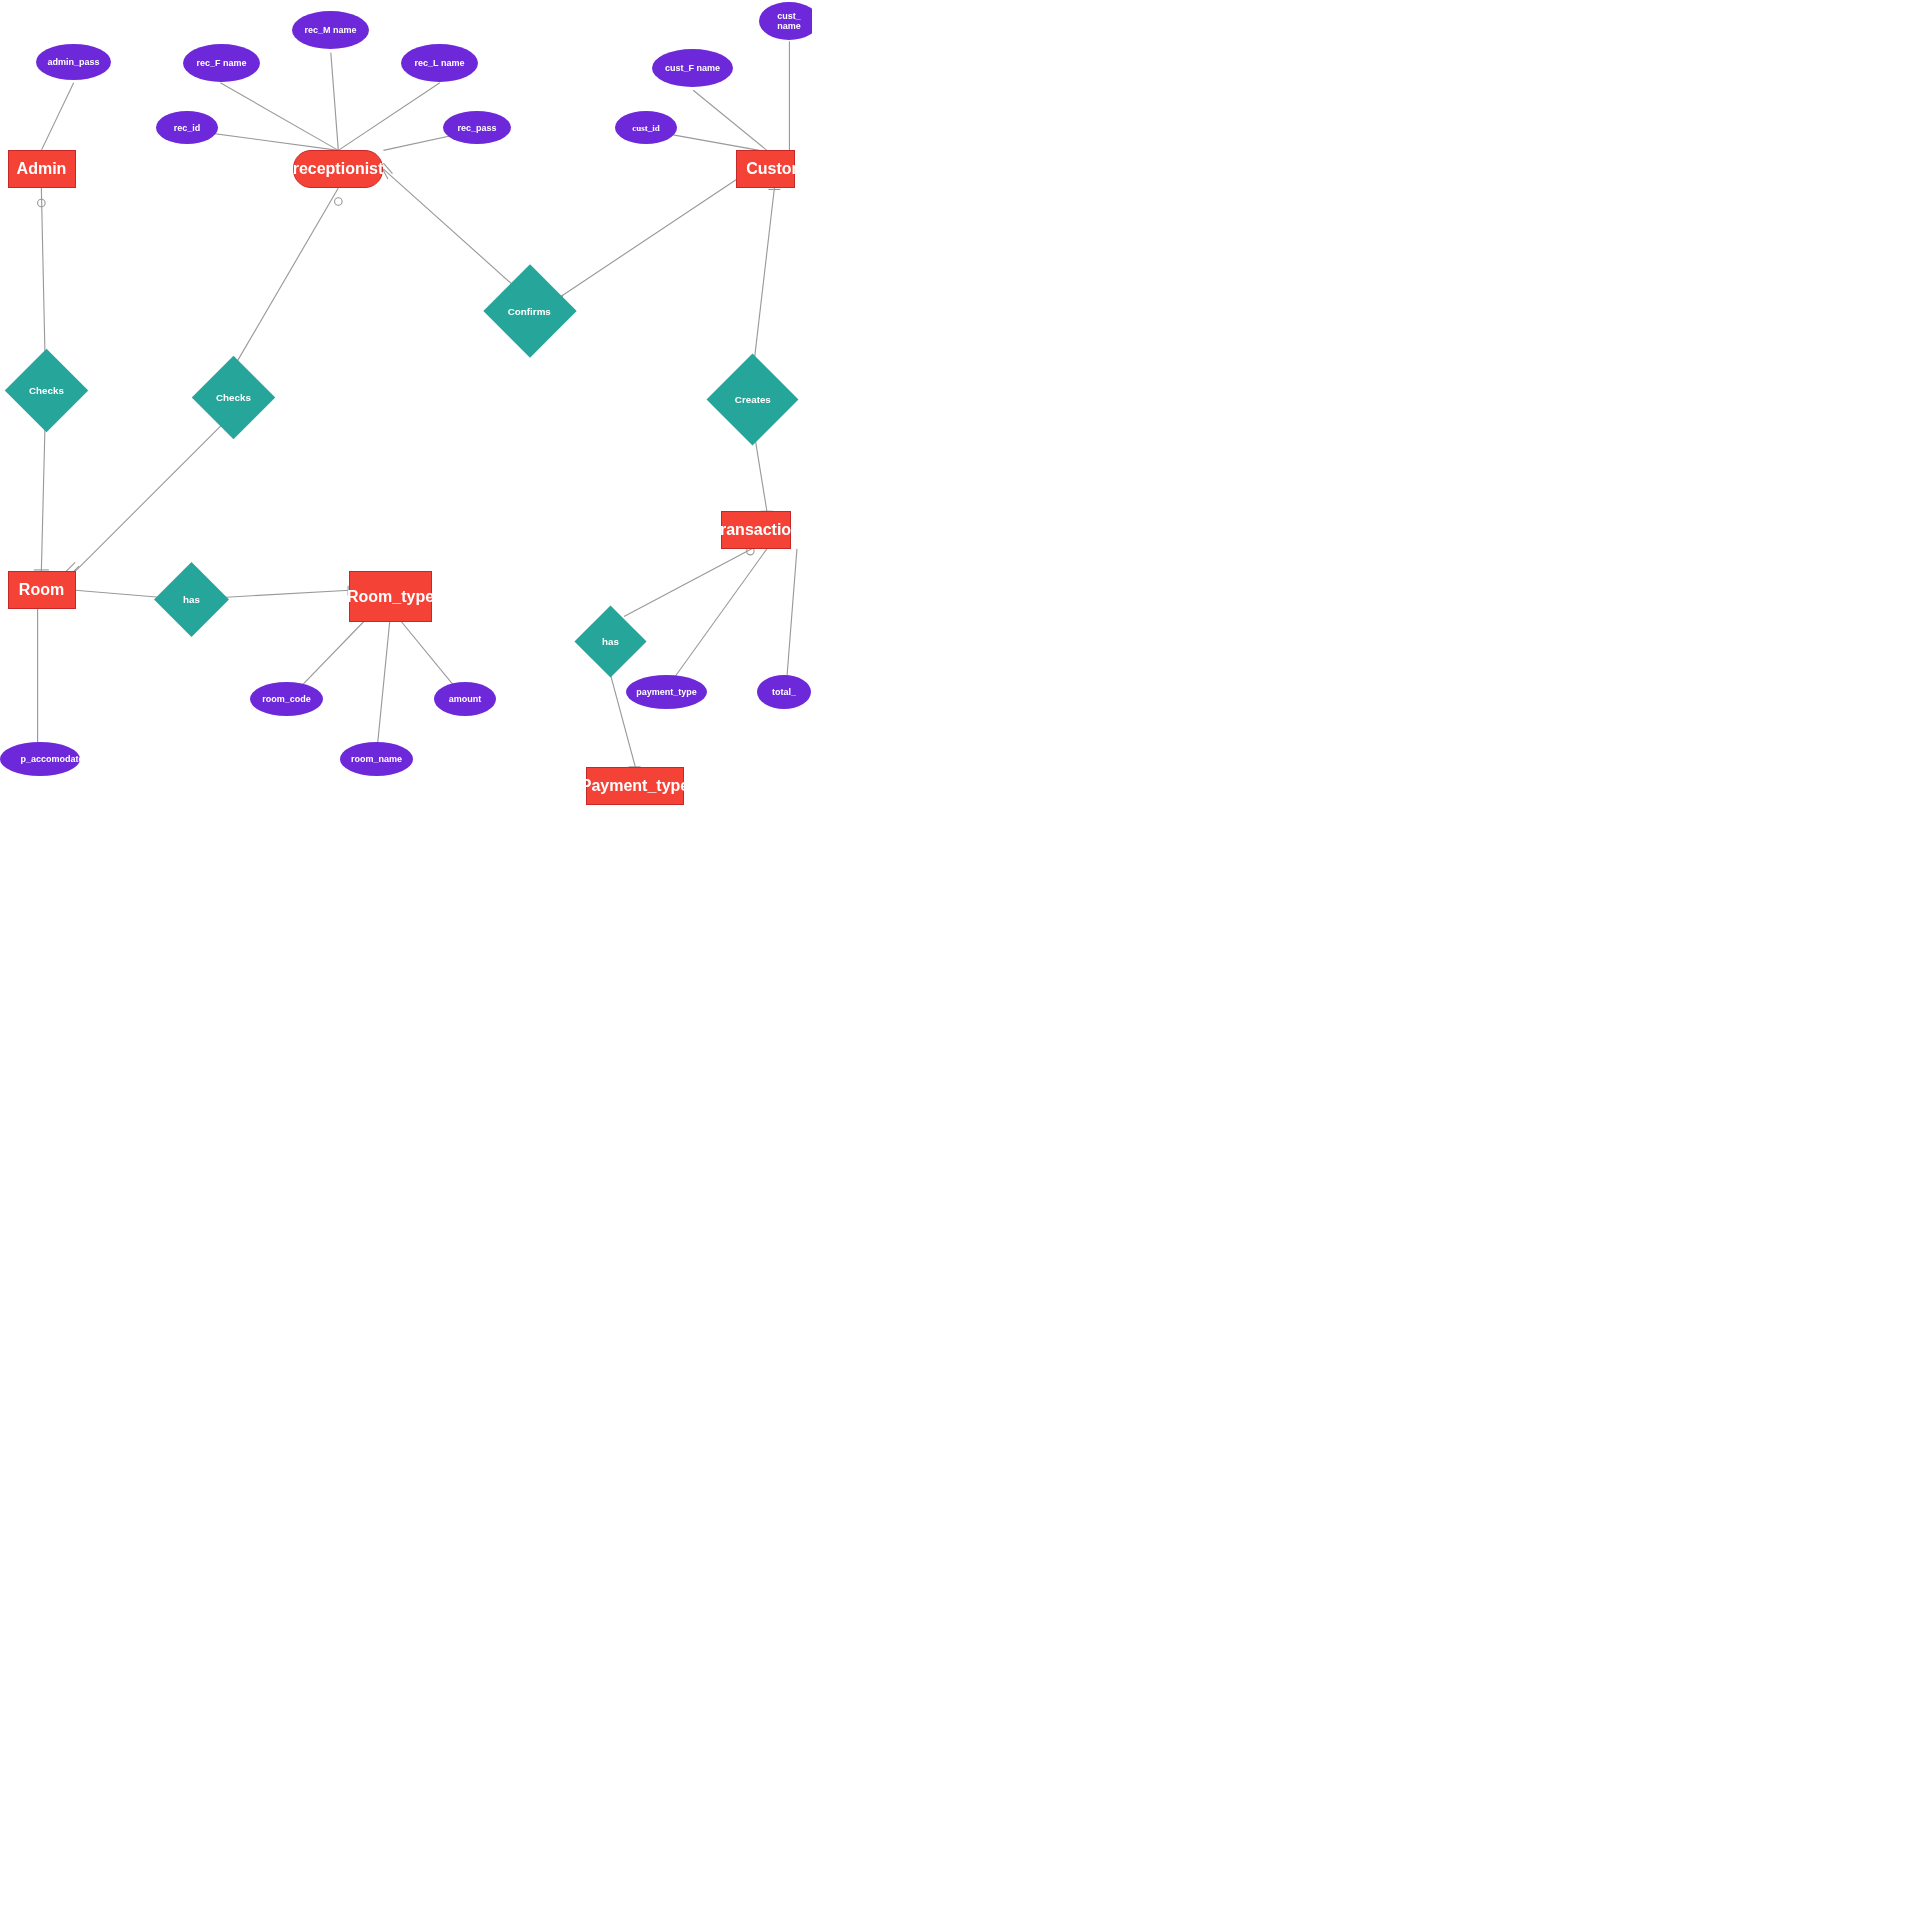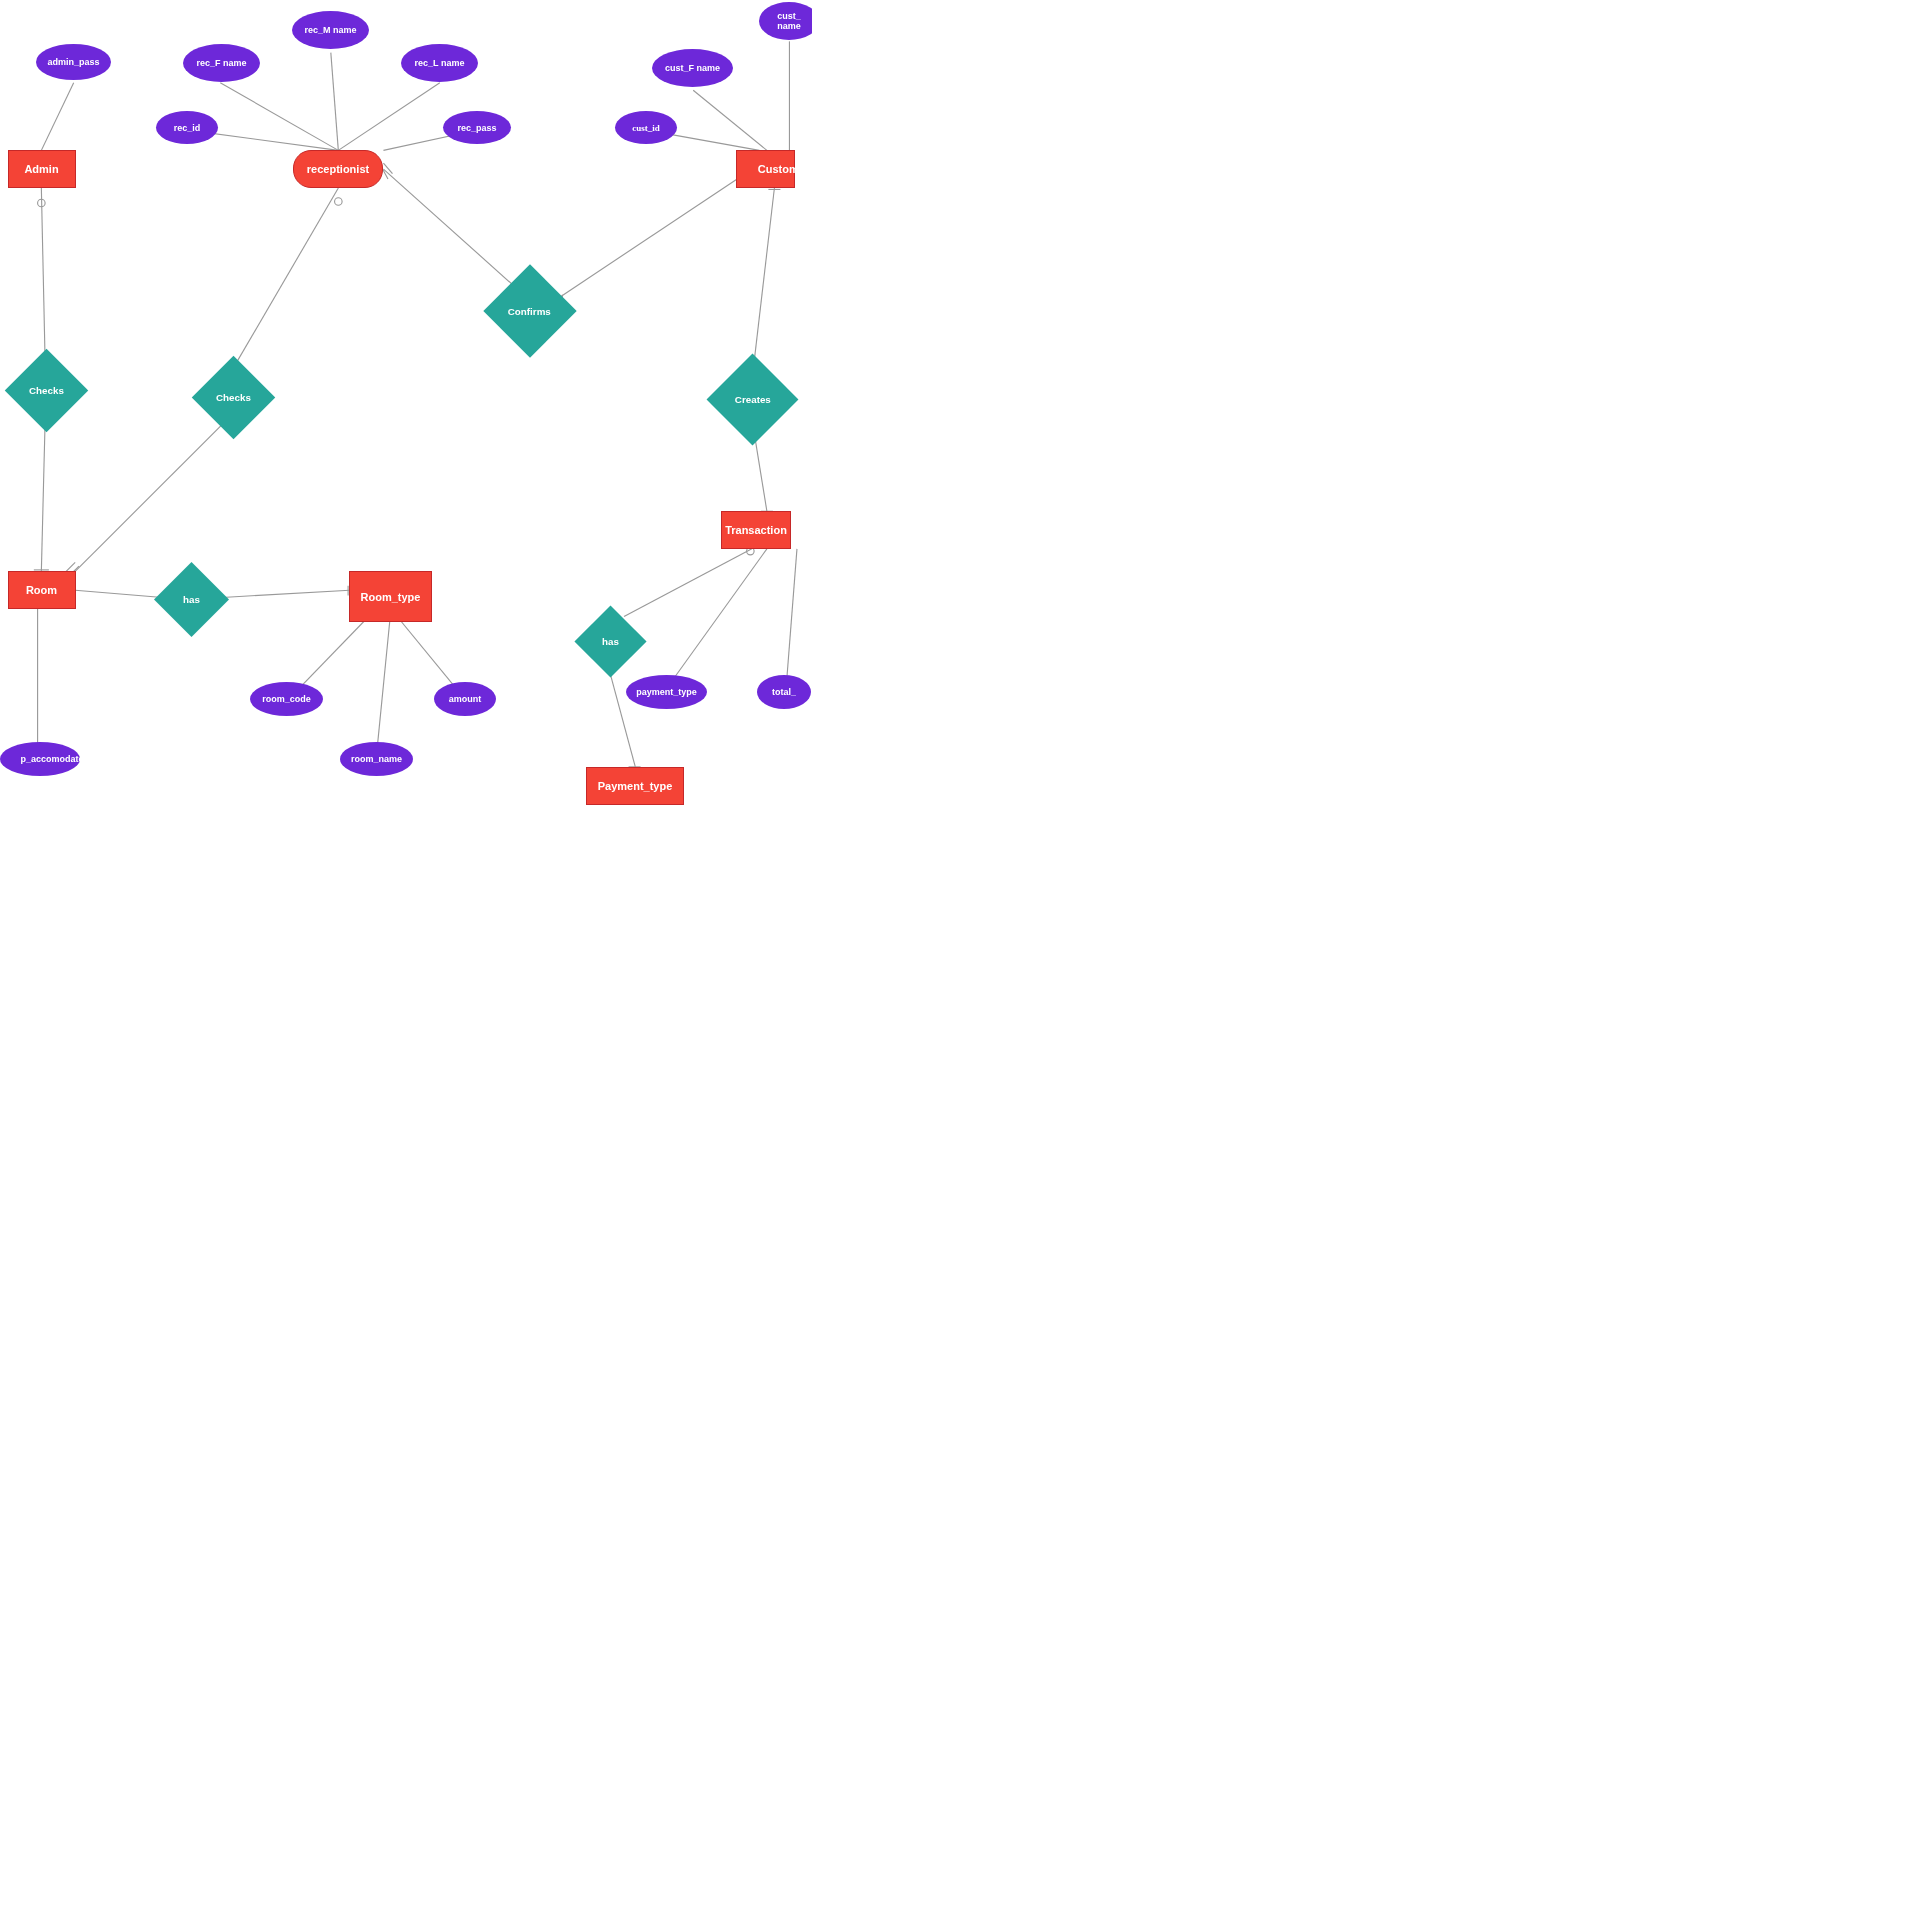--- a/index.html
+++ b/index.html
@@ -5,21 +5,21 @@
     * { margin: 0; padding: 0; box-sizing: border-box; }
     body { background: #fff; width: 812px; height: 812px; overflow: hidden; position: relative; }
     #diagram { width: 812px; height: 812px; position: relative; }
     svg { position: absolute; top: 0; left: 0; width: 100%; height: 100%; pointer-events: none; }
 
     .entity {
       position: absolute;
       background: #f44336;
       color: white;
       font-family: Arial, sans-serif;
-      font-size: 11px;
+      font-size: 16px;
       font-weight: bold;
       display: flex;
       align-items: center;
       justify-content: center;
       border: 1.5px solid #c62828;
     }
 
     .attribute {
       position: absolute;
       background: #6d28d9;

